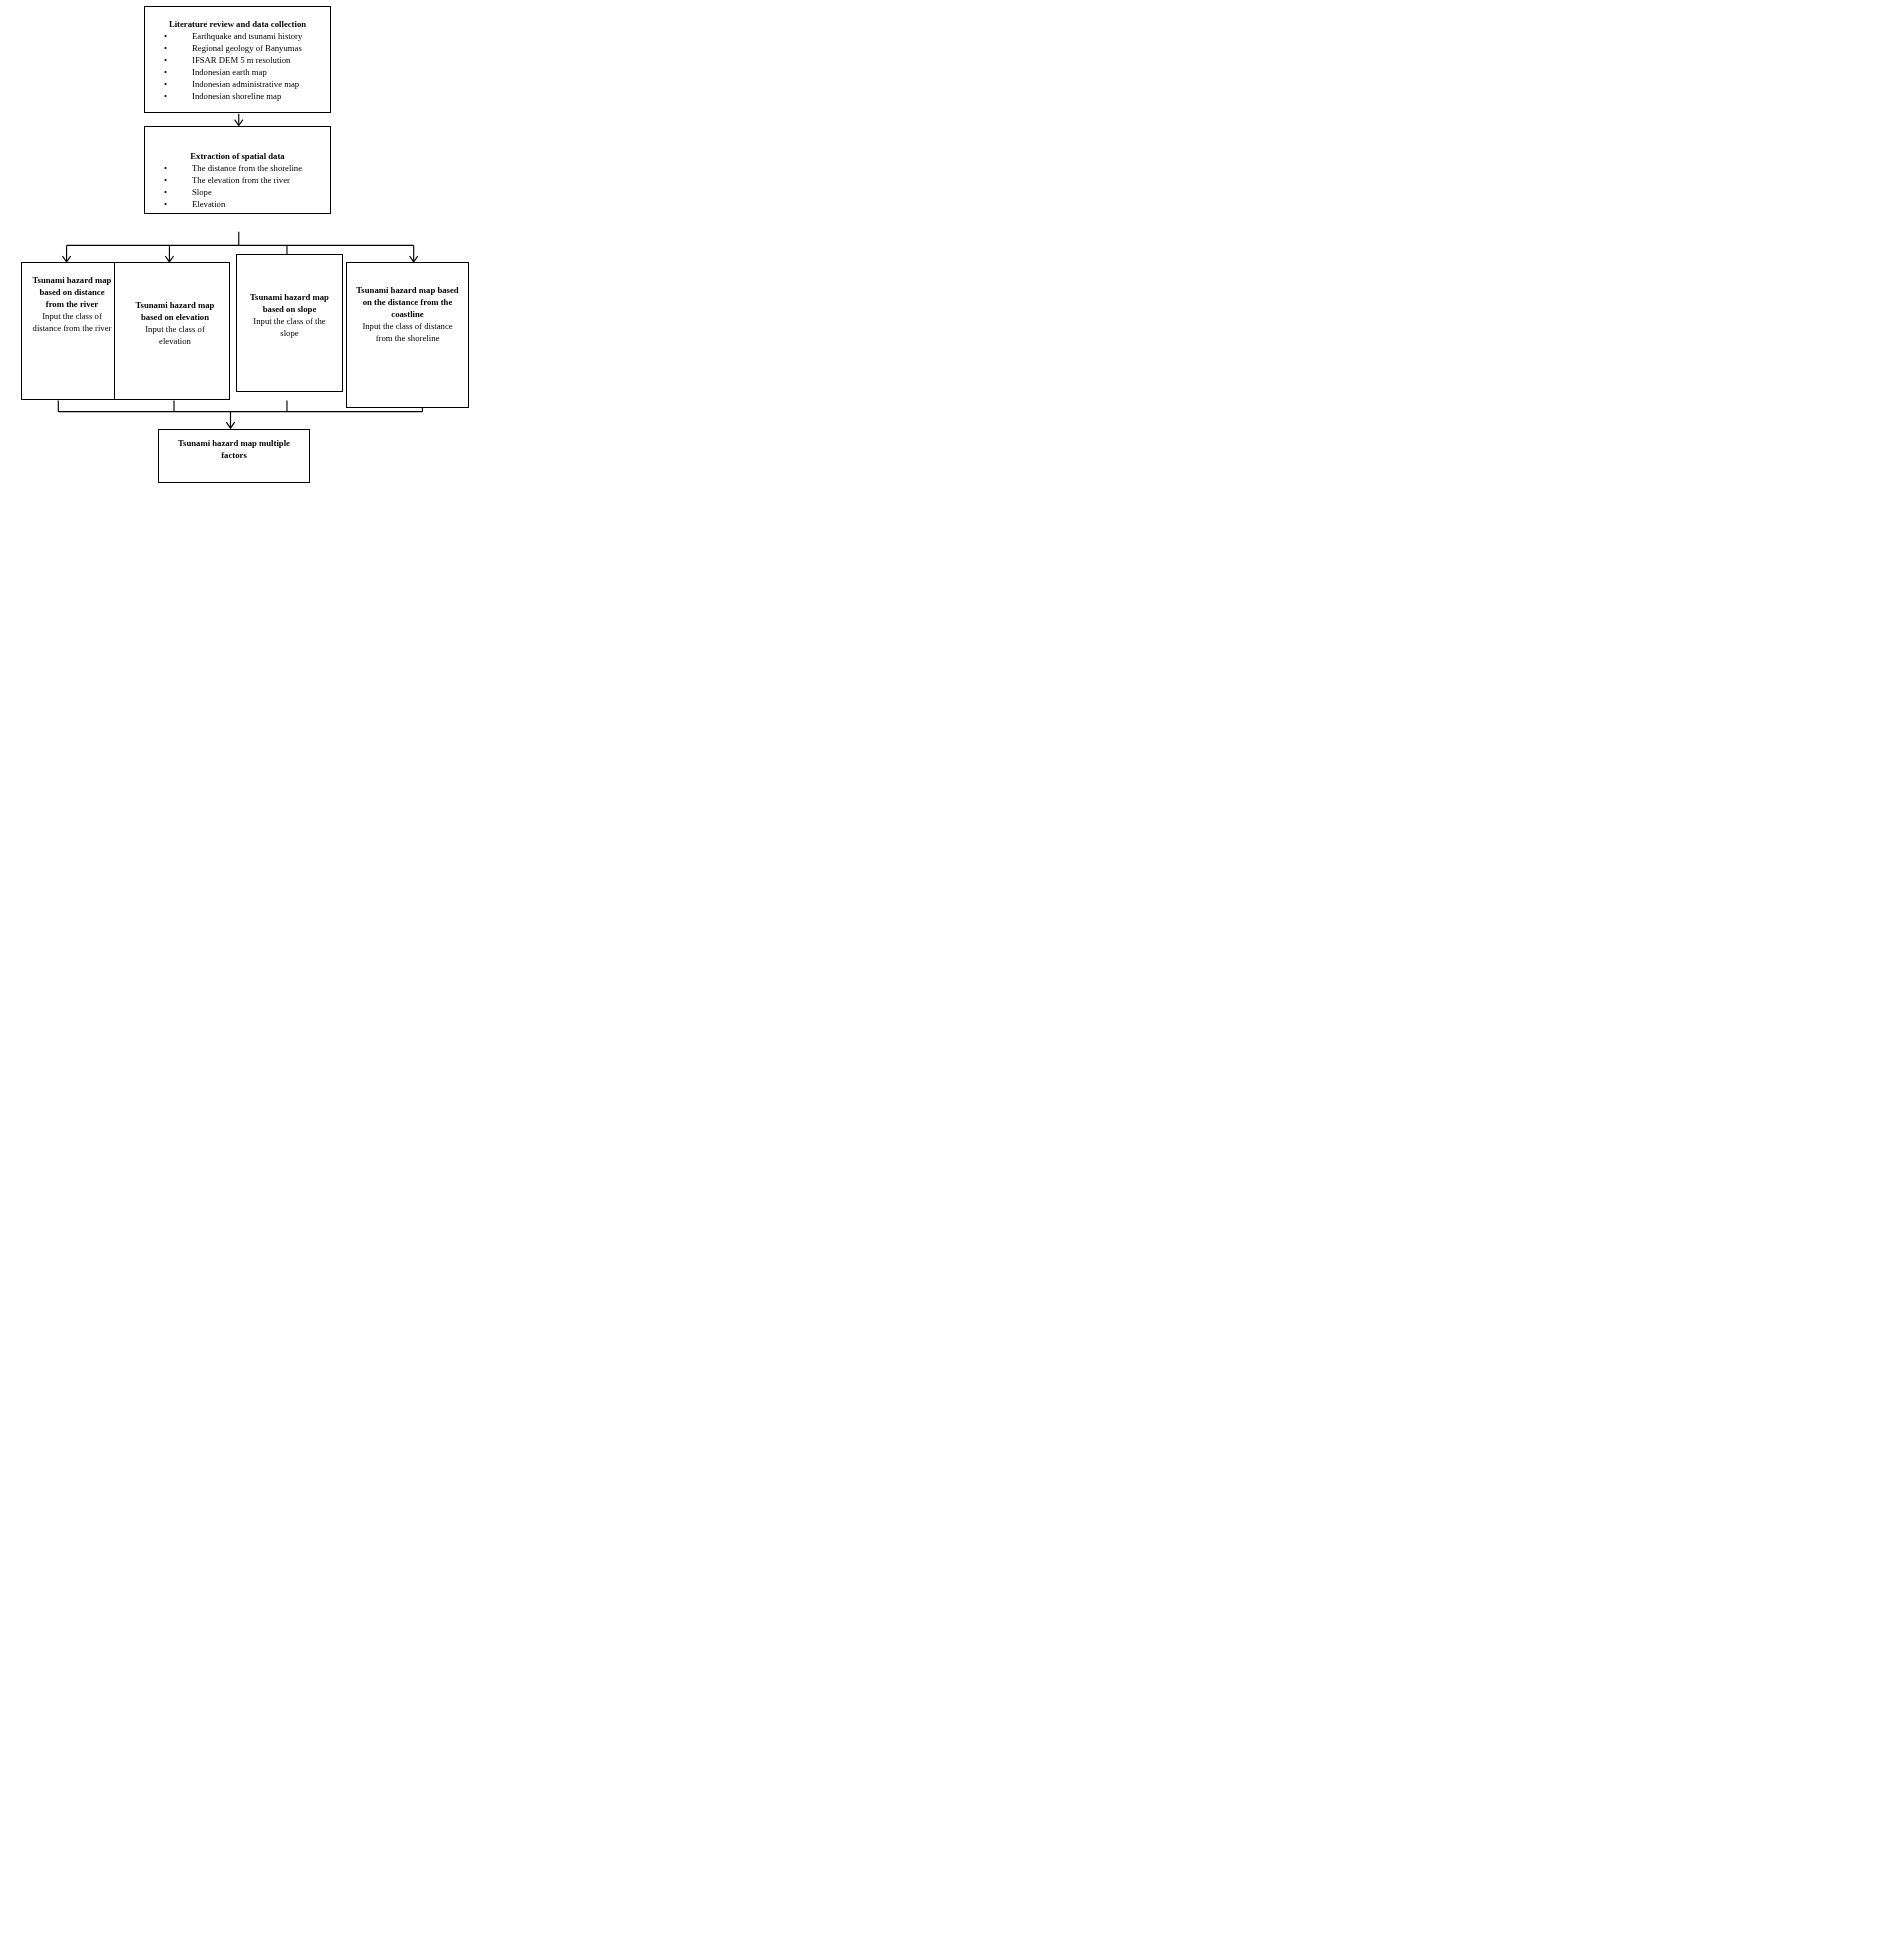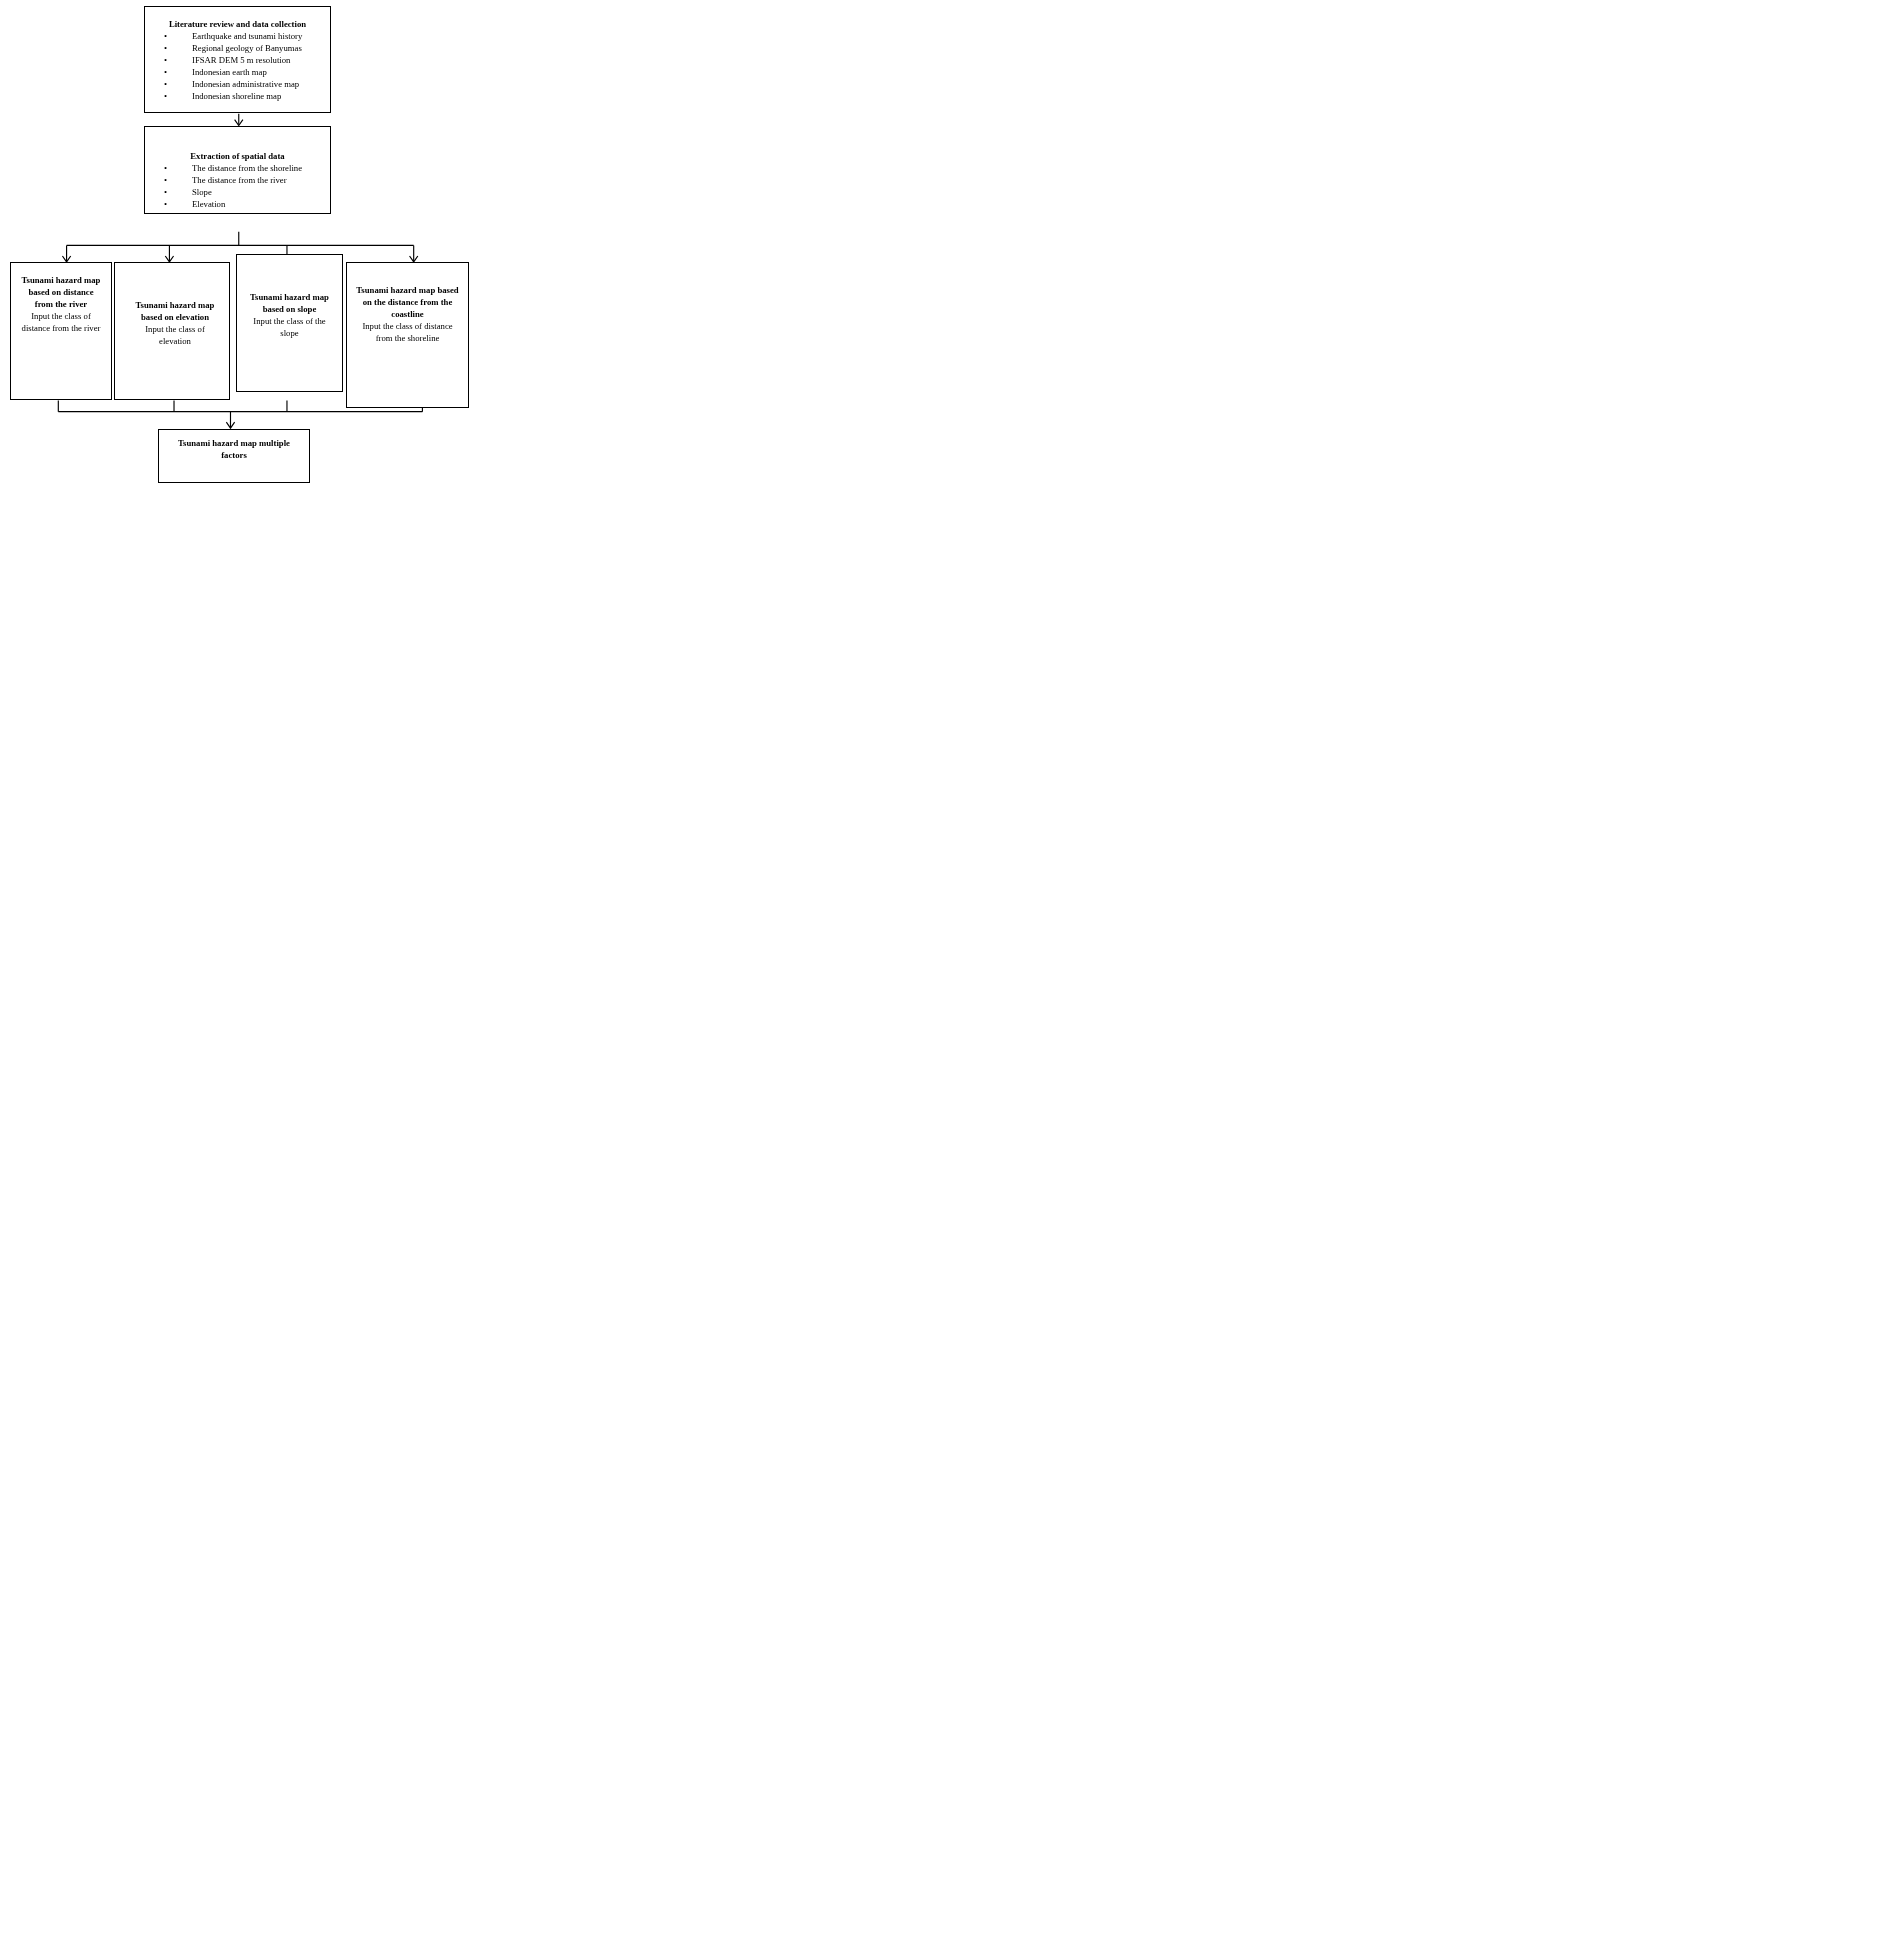--- a/index.html
+++ b/index.html
@@ -40,21 +40,21 @@
     position: relative;
     padding-left: 47px;
   }
   .li .bullet {
     position: absolute;
     left: 19px;
     top: 0;
   }
   #box-literature { left: 144px; top: 6.4px;  width: 187px; height: 107px; padding-top: 11px; }
   #box-extraction { left: 144px; top: 126px; width: 187px; height: 88px; padding-top: 23px; }
-  #box-river      { left: 10px;  top: 262px; width: 102px; height: 138px; padding: 11px 10px 0 10px; }
+  #box-river      { left: 21px;  top: 262px; width: 102px; height: 138px; padding: 11px 10px 0 10px; }
   #box-elevation  { left: 114px; top: 262px; width: 116px; height: 138px; padding: 36px 10px 0 16px; }
   #box-slope      { left: 236px; top: 254px; width: 107px; height: 138px; padding: 36px 8.3px 0 8.3px; }
   #box-coastline  { left: 346px; top: 262px; width: 123px; height: 146px; padding: 21px 8.3px 0 8.3px; }
   #box-multiple   { left: 158px; top: 429px; width: 152px; height: 54px; padding: 7.4px 9.2px 0 9.2px; }
   svg line, svg path, svg polyline {
     stroke: #000000;
     stroke-width: 2.5;
     fill: none;
   }
 </style>
@@ -124,21 +124,21 @@
   </div>
 
   <div class="box" id="box-extraction">
     <div class="box-title">Extraction of spatial data</div>
     <div class="li">
       <span class="bullet">•</span>
       <span>The distance from the shoreline</span>
     </div>
     <div class="li">
       <span class="bullet">•</span>
-      <span>The distance from the river</span>
+      <span>The elevation from the river</span>
     </div>
     <div class="li">
       <span class="bullet">•</span>
       <span>Slope</span>
     </div>
     <div class="li">
       <span class="bullet">•</span>
       <span>Elevation</span>
     </div>
   </div>

